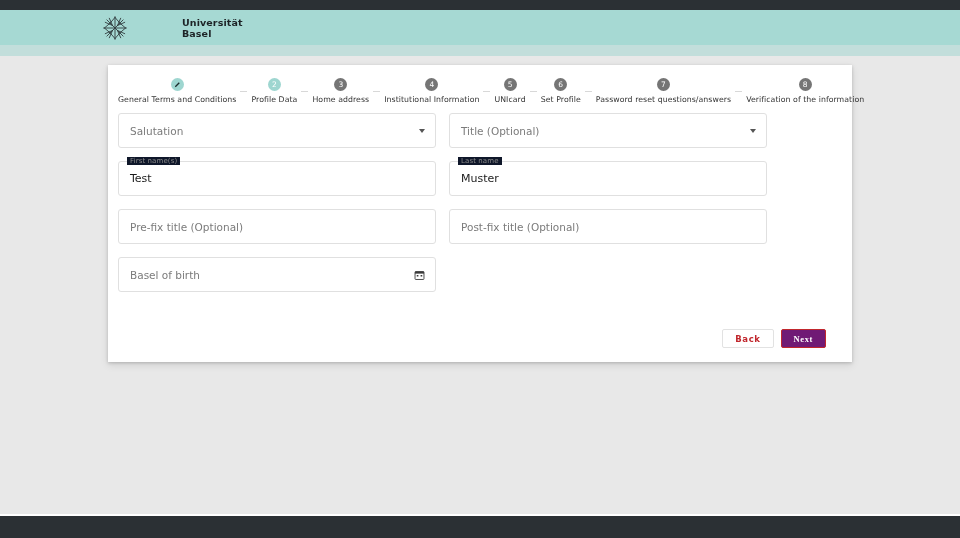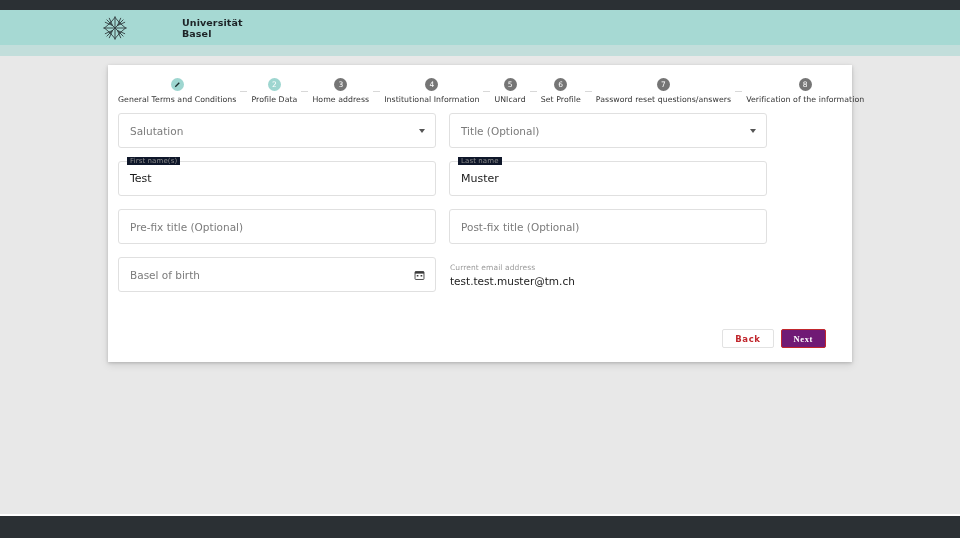--- a/index.html
+++ b/index.html
@@ -384,26 +384,20 @@
           <span class="trailing">
             <svg class="cal-ic" viewBox="0 0 16 16" aria-hidden="true">
               <rect x="1.5" y="3" width="13" height="11.5" rx="1" fill="none" stroke="#3a3a3a" stroke-width="1.3"></rect>
               <rect x="1.5" y="3" width="13" height="3" fill="#3a3a3a"></rect>
               <rect x="4" y="8" width="2.4" height="2.2" fill="#3a3a3a"></rect>
               <rect x="9.6" y="8" width="2.4" height="2.2" fill="#3a3a3a"></rect>
             </svg>
           </span>
         </div>
       </div>
-      <div class="col">
-        <div class="readonly-field">
-          <span class="ro-label">Current email address</span>
-          <span class="ro-value">test.test.muster@tm.ch</span>
-        </div>
-      </div>
     </div>
 
   </div>
 
   <div class="actions">
     <div class="btn btn-back">Back</div>
     <div class="btn btn-next">Next</div>
   </div>
 
 </div>

